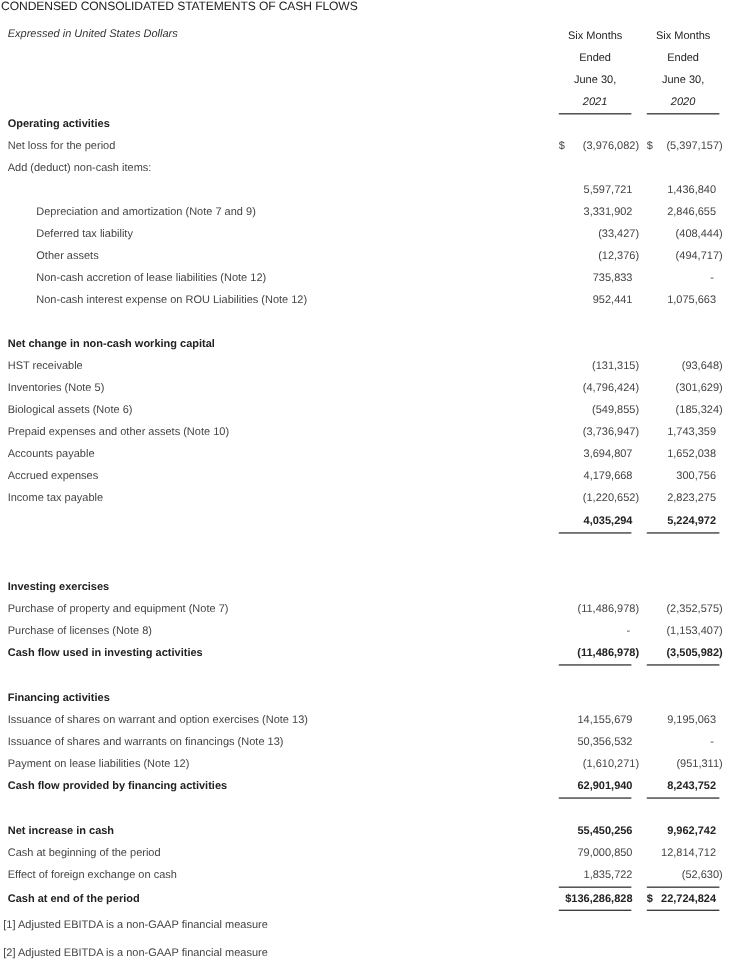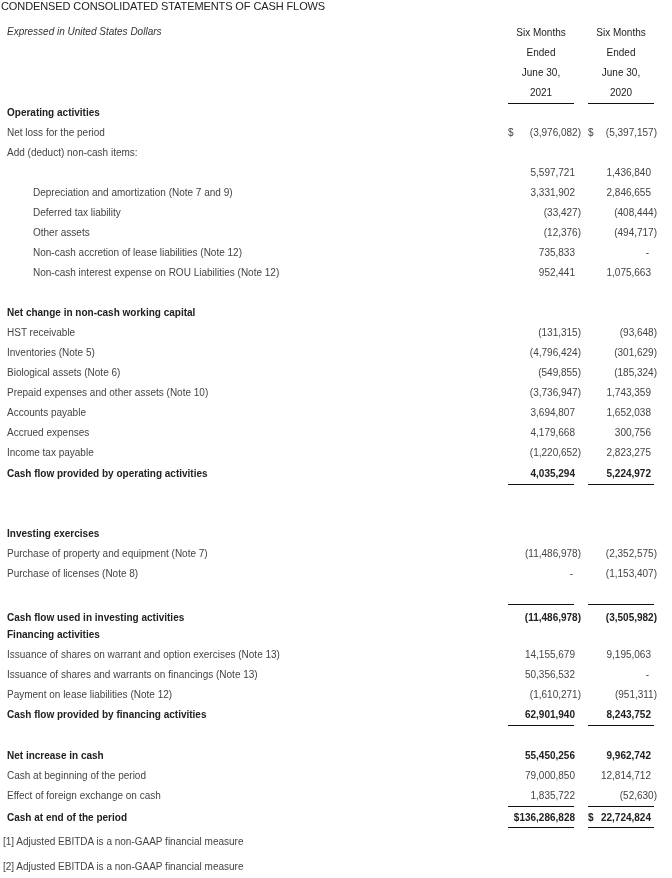--- a/index.html
+++ b/index.html
@@ -2,21 +2,21 @@
 <html><head>
 <meta charset="utf-8">
 <style>
   html, body { margin:0; padding:0; background:#ffffff; }
   body { width:672px; height:878px; position:relative; overflow:hidden;
          font-family:"Liberation Sans", sans-serif; color:#333333; }
   .title { position:absolute; left:1px; top:0px; font-size:11px; letter-spacing:-0.1px; color:#222; white-space:nowrap; }
   .subtitle { position:absolute; left:7px; top:26px; font-size:10px; font-style:italic; color:#333; white-space:nowrap; }
   .colhead { position:absolute; width:66px; text-align:center; font-size:10px; color:#222; }
   .colhead div { height:20px; line-height:20px; }
-  .colhead .last { border-bottom:1px solid #111; }
+  .colhead .last { border-bottom:1px solid #111;font-style:italic; }
   #ch1 { left:508px; top:23px; }
   #ch2 { left:588px; top:23px; }
   .row { position:absolute; left:0; width:576px; height:20px; line-height:20px; font-size:10px; }
   .lbl { position:absolute; left:7px; white-space:nowrap; color:#444; }
   .lbl.indent { left:33px; }
   .lbl.bold { font-weight:bold; color:#222; }
   .v { position:absolute; top:0; height:20px; white-space:nowrap; color:#444; }
   .v.c1 { left:497px; width:84px; }
   .v.c2 { left:584px; width:73px; }
   .v .num { position:absolute; right:0; }
@@ -180,21 +180,20 @@
     <div class="row" style="top: 443px;">
       <span class="lbl">Income tax payable</span>
       <span class="v c1">
         <span class="num">(1,220,652)</span>
       </span>
       <span class="v c2">
         <span class="num pos">2,823,275</span>
       </span>
     </div>
     <div class="row" style="top: 464px;">
-      <span class="lbl bold">Cash flow provided by operating activities</span>
       <span class="v c1 bold">
         <span class="num pos">4,035,294</span>
       </span>
       <span class="v c2 bold">
         <span class="num pos">5,224,972</span>
       </span>
     </div>
     <div class="row" style="top: 524px;">
       <span class="lbl bold">Investing exercises</span>
     </div>
@@ -209,21 +208,21 @@
     </div>
     <div class="row" style="top: 564px;">
       <span class="lbl">Purchase of licenses (Note 8)</span>
       <span class="v c1 dash">
         <span class="num">-</span>
       </span>
       <span class="v c2">
         <span class="num">(1,153,407)</span>
       </span>
     </div>
-    <div class="row" style="top: 608px;">
+    <div class="row" style="top: 584px;">
       <span class="lbl bold">Cash flow used in investing activities</span>
       <span class="v c1 bold">
         <span class="num">(11,486,978)</span>
       </span>
       <span class="v c2 bold">
         <span class="num">(3,505,982)</span>
       </span>
     </div>
     <div class="row" style="top: 625px;">
       <span class="lbl bold">Financing activities</span>

